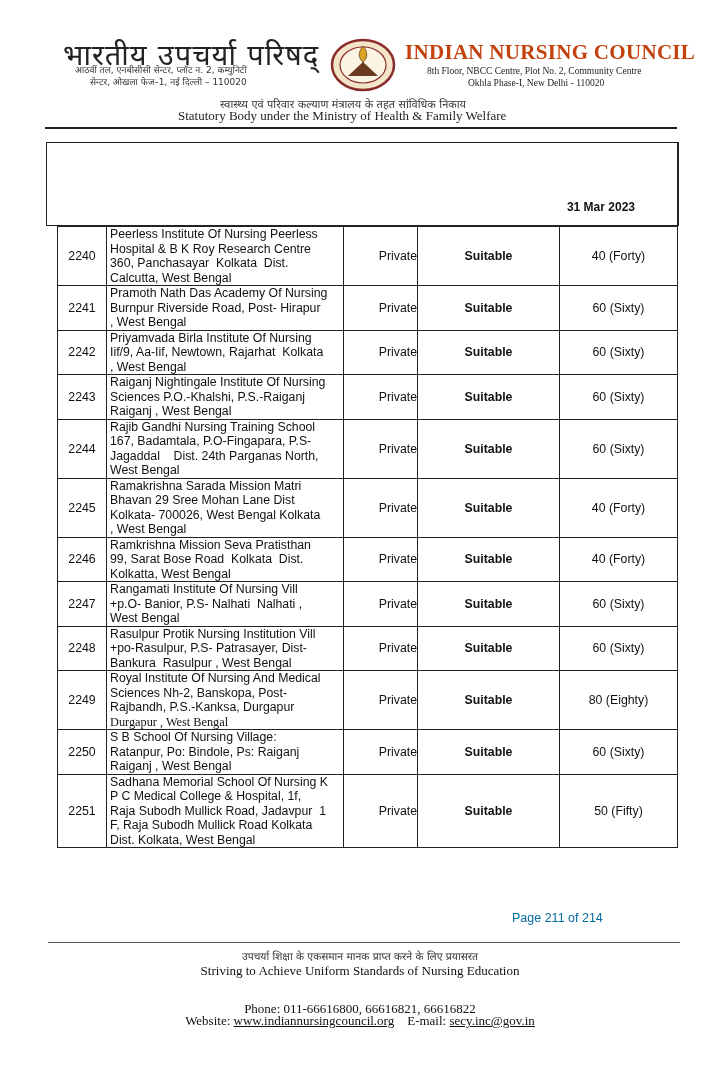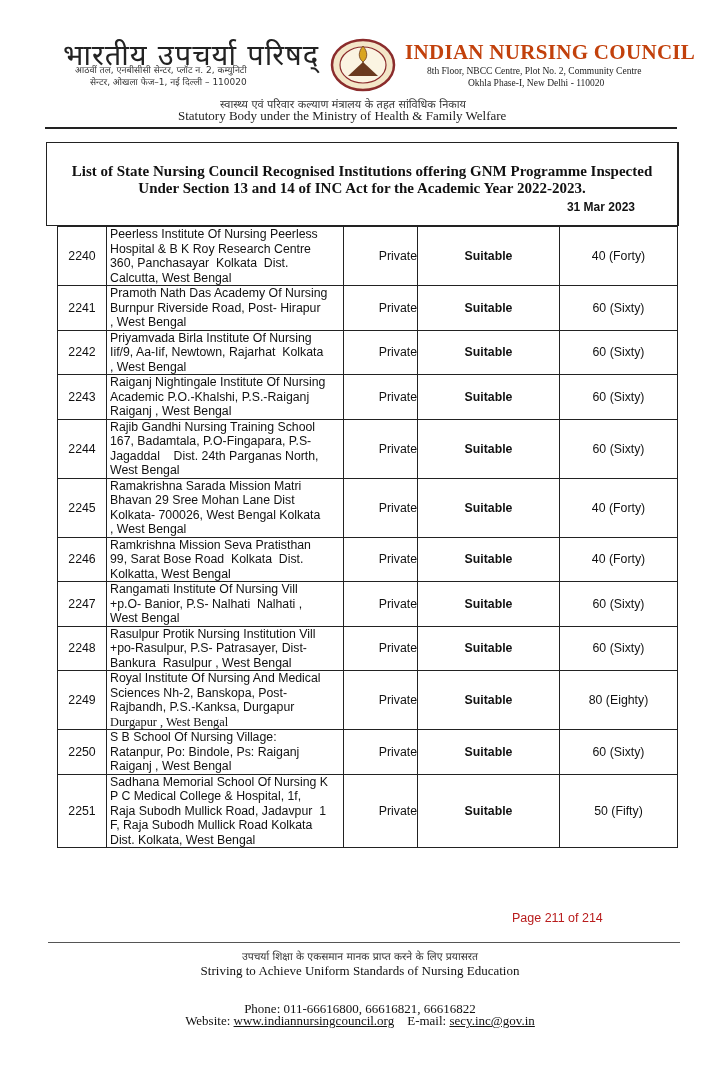--- a/index.html
+++ b/index.html
@@ -26,21 +26,21 @@
   .title-date { position: absolute; right: 42px; top: 57px; font-size: 12px; font-weight: bold; font-family: "Liberation Sans", sans-serif; }
 
   table.inst { position: absolute; left: 57px; top: 226px; width: 621px; border-collapse: collapse; font-family: "Liberation Sans", sans-serif; font-size: 12.3px; }
   table.inst td { border: 1.5px solid #222; vertical-align: middle; padding: 0; }
   td.sno { width: 48px; text-align: center; }
   td.name { width: 233px; padding-left: 3px !important; line-height: 14.5px; border-radius: 17px; }
   td.type { width: 73px; text-align: right; }
   td.status { width: 141px; text-align: center; font-weight: bold; }
   td.seats { text-align: center; }
 
-  .page-num { position: absolute; left: 512px; top: 911px; font-size: 12.5px; font-family: "Liberation Sans", sans-serif; color: #b91c1c; }
+  .page-num { position: absolute; left: 512px; top: 911px; font-size: 12.5px; font-family: "Liberation Sans", sans-serif; color: #0369a1; }
   .foot-rule { position: absolute; left: 48px; right: 40px; top: 942px; border-top: 1px solid #555; }
   .foot-hindi { position: absolute; left: 0; right: 0; top: 949px; text-align: center; font-size: 10.5px; font-family: "DejaVu Sans", sans-serif; color: #333; }
   .foot-tag { position: absolute; left: 0; right: 0; top: 963px; text-align: center; font-size: 13px; font-family: "Liberation Serif", serif; color: #111; }
   .foot-contact { position: absolute; left: 0; right: 0; top: 985px; text-align: center; font-size: 13px; font-family: "Liberation Serif", serif; color: #111; margin-top: 28px; }
   .foot-contact a { color: #111; text-decoration: underline; }
   .foot-phone { position: absolute; left: 0; right: 0; top: 1001px; text-align: center; font-size: 13px; font-family: "Liberation Serif", serif; color: #111; }
 </style>
 </head>
 <body>
 
@@ -60,22 +60,20 @@
 
 <div class="hdr-en-title">INDIAN NURSING COUNCIL</div>
 <div class="hdr-en-addr1">8th Floor, NBCC Centre, Plot No. 2, Community Centre</div>
 <div class="hdr-en-addr2">Okhla Phase-I, New Delhi - 110020</div>
 
 <div class="hdr-hindi-statutory">स्वास्थ्य एवं परिवार कल्याण मंत्रालय के तहत सांविधिक निकाय</div>
 <div class="hdr-en-statutory">Statutory Body under the Ministry of Health &amp; Family Welfare</div>
 <div class="hdr-rule"></div>
 
 <div class="title-box">
-  <div class="title-line1">List of State Nursing Council Recognised Institutions offering GNM Programme   Inspected</div>
-  <div class="title-line2">Under Section 13 and 14 of INC Act for the Academic Year  2022-2023.</div>
   <div class="title-date">31 Mar 2023</div>
 </div>
 
 <table class="inst">
   <tbody id="inst-body">
       <tr>
         <td class="sno">2240</td>
         <td class="name">
           <div style="white-space: pre;">Peerless Institute Of Nursing Peerless</div>
           <div style="white-space: pre;">Hospital &amp; B K Roy Research Centre</div>
@@ -105,21 +103,21 @@
           <div style="white-space: pre;">, West Bengal</div>
         </td>
         <td class="type">Private</td>
         <td class="status">Suitable</td>
         <td class="seats">60 (Sixty)</td>
       </tr>
       <tr>
         <td class="sno">2243</td>
         <td class="name">
           <div style="white-space: pre;">Raiganj Nightingale Institute Of Nursing</div>
-          <div style="white-space: pre;">Academic P.O.-Khalshi, P.S.-Raiganj</div>
+          <div style="white-space: pre;">Sciences P.O.-Khalshi, P.S.-Raiganj</div>
           <div style="white-space: pre;">Raiganj , West Bengal</div>
         </td>
         <td class="type">Private</td>
         <td class="status">Suitable</td>
         <td class="seats">60 (Sixty)</td>
       </tr>
       <tr>
         <td class="sno">2244</td>
         <td class="name">
           <div style="white-space: pre;">Rajib Gandhi Nursing Training School</div>

